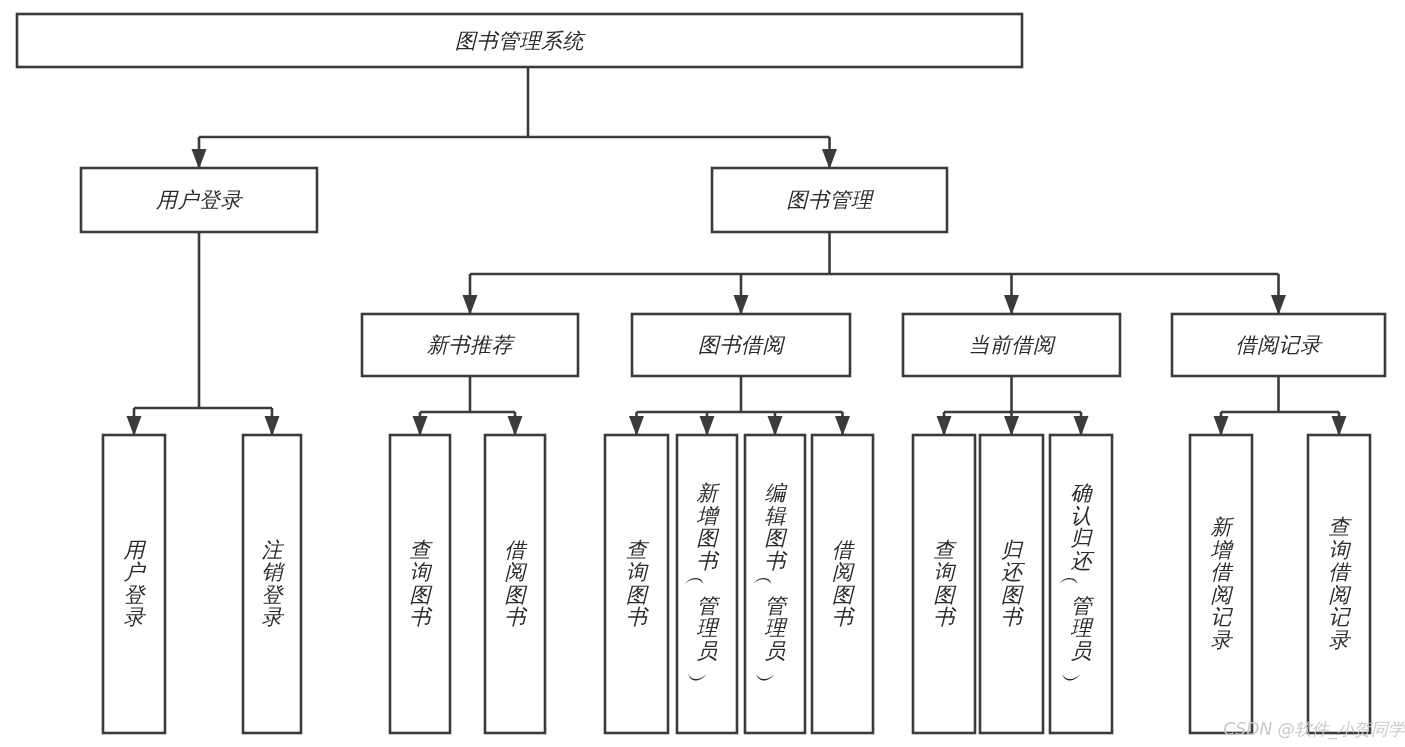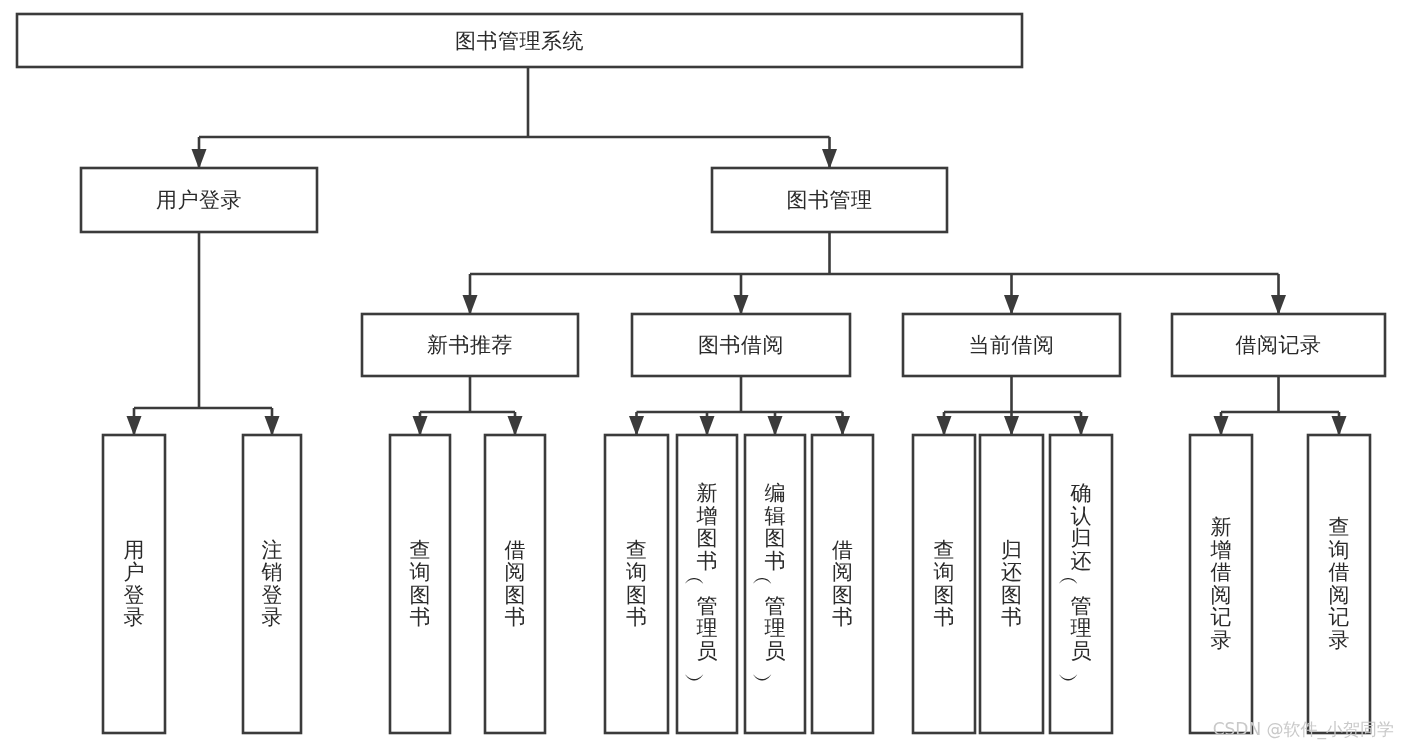--- a/index.html
+++ b/index.html
@@ -10,20 +10,21 @@
   body {
     width: 1405px;
     height: 747px;
     font-family: "DejaVu Sans", "Liberation Sans", sans-serif;
     overflow: hidden;
   }
   #diagram-root {
     position: relative;
     width: 1405px;
     height: 747px;
+    font-style: italic;
   }
   svg#tree-svg {
     position: absolute;
     top: 0;
     left: 0;
     width: 1405px;
     height: 747px;
   }
   .node-rect {
     fill: #ffffff;
@@ -49,21 +50,21 @@
     letter-spacing: 0.5px;
   }
   .node-label-v {
     font-family: "DejaVu Sans", "Liberation Sans", sans-serif;
     font-size: 21px;
     fill: #2a2a2a;
     text-anchor: middle;
   }
   .watermark {
     position: absolute;
-    right: 11px;
+    right: 0;
     bottom: 6px;
     font-family: "DejaVu Sans", "Liberation Sans", sans-serif;
     font-size: 17px;
     color: #c9c9c9;
     white-space: nowrap;
     user-select: none;
   }
 </style>
 </head>
 <body>

